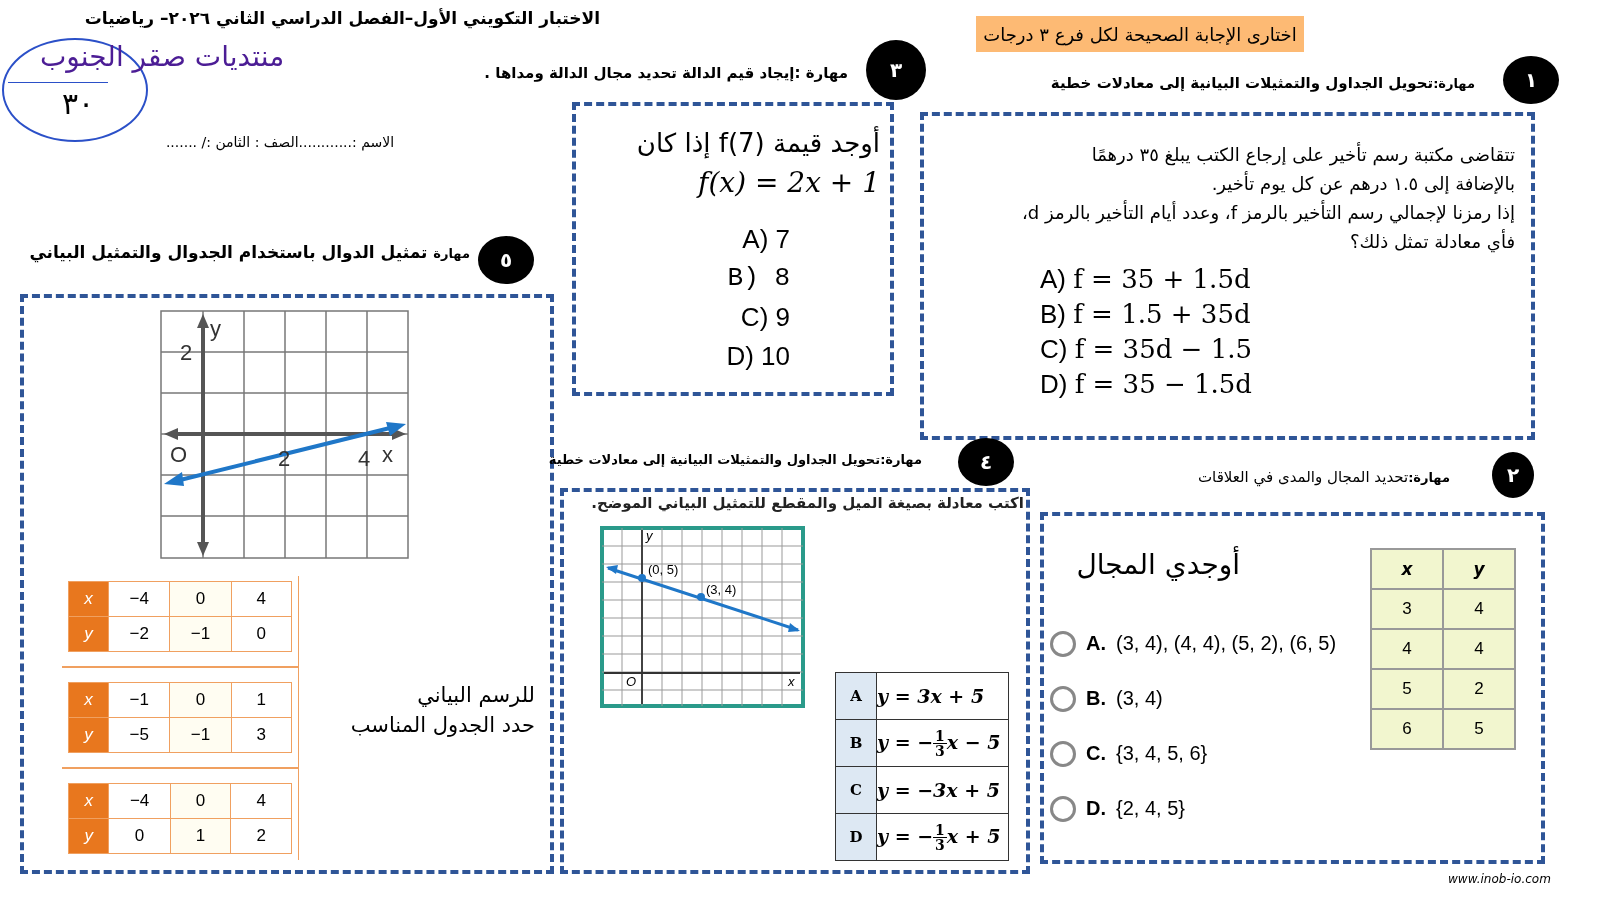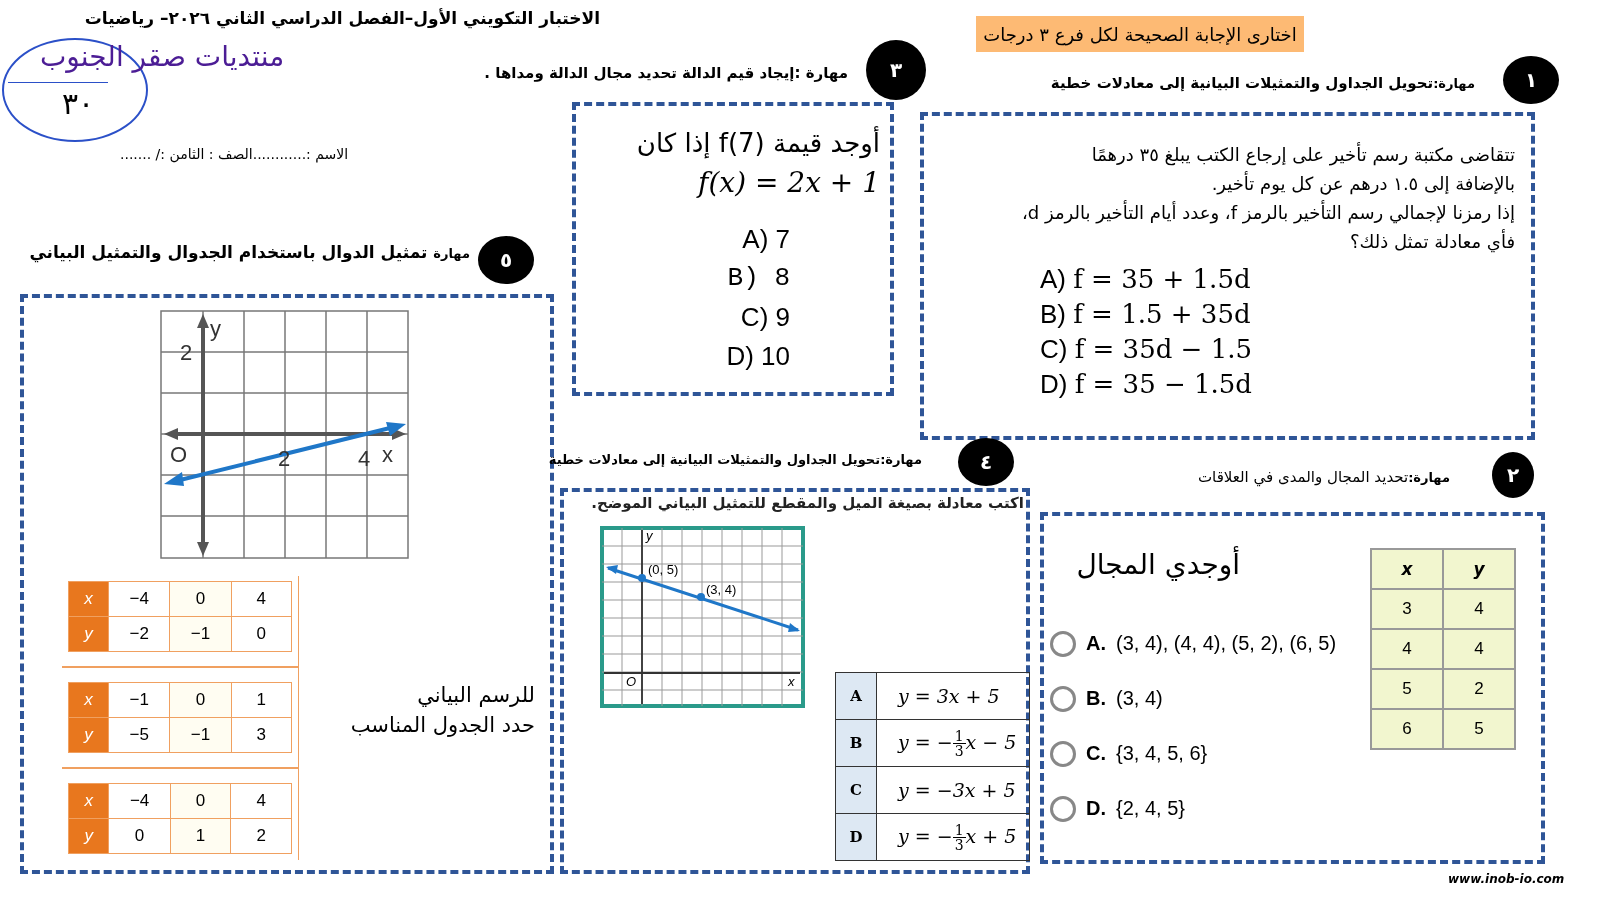--- a/index.html
+++ b/index.html
@@ -13,39 +13,39 @@
   .math{font-family:"DejaVu Serif",serif;}
   .opt{font-size:26px;font-family:"Liberation Sans",sans-serif;line-height:35px;white-space:nowrap;}
   table{border-collapse:collapse;}
   .otab td{border:1px solid #f0a060;width:62px;height:32px;text-align:center;font-size:17px;font-family:"Liberation Sans",sans-serif;}
   .otab td.h{background:#e8771e;color:#fff;font-style:italic;width:40px;}
   .otab td.mid{background:#fffdf2;}
   .ytab td{border:2px solid #999;background:#f2f6cf;height:36px;width:68px;text-align:center;font-size:17px;font-family:"Liberation Sans",sans-serif;}
   .ytab th{border:2px solid #999;background:#f2f6cf;height:36px;width:68px;font-style:italic;font-size:17px;}
   .eqtab td{border:1px solid #333;height:44px;font-family:"DejaVu Serif",serif;font-size:19px;}
   .eqtab td.l{background:#dde8f3;width:38px;text-align:center;font-weight:bold;font-size:15px;}
-  .eqtab td.r{width:130px;padding-left:21px;font-style:italic;}
+  .eqtab td.r{width:130px;padding-left:0;font-style:italic;font-weight:bold;}
   .radio{display:inline-block;width:20px;height:20px;border:3px solid #888;border-radius:50%;vertical-align:middle;margin-right:10px;}
   .ropt{font-family:"Liberation Sans",sans-serif;font-size:20px;height:55px;display:flex;align-items:center;white-space:nowrap;}
   .ropt b{margin-right:10px;}
   .frac{display:inline-block;vertical-align:middle;text-align:center;font-size:14px;line-height:14px;font-style:normal;}
   .frac span{display:block;}
   .frac .n{border-bottom:1px solid #000;padding:0 2px;}
 </style>
 </head>
 <body>
 
 <div class="abs rtl" style="left:170px;top:8px;width:430px;font-size:17px;font-weight:bold;text-align:right;white-space:nowrap;">الاختبار التكويني الأول–الفصل الدراسي الثاني ٢٠٢٦– رياضيات</div>
 
 <div class="abs" style="left:2px;top:38px;width:142px;height:100px;border:2px solid #2b50c8;border-radius:50%;"></div>
 <div class="abs" style="left:40px;top:40px;font-size:28px;color:#4c1d95;white-space:nowrap;direction:rtl;">منتديات صقر الجنوب</div>
 <div class="abs" style="left:8px;top:82px;width:100px;height:1px;background:#2b50c8;"></div>
 <div class="abs" style="left:62px;top:86px;font-size:30px;">٣٠</div>
 
-<div class="abs rtl" style="left:120px;top:134px;width:320px;font-size:14px;text-align:left;white-space:nowrap;margin-top:12px;">الاسم :............الصف : الثامن :/ .......</div>
+<div class="abs rtl" style="left:120px;top:134px;width:320px;font-size:14px;text-align:center;white-space:nowrap;">الاسم :............الصف : الثامن :/ .......</div>
 
 <div class="abs rtl" style="left:976px;top:16px;width:328px;height:36px;background:#fdba74;font-size:18px;display:flex;align-items:center;justify-content:center;">اختارى الإجابة الصحيحة لكل فرع ٣ درجات</div>
 
 <div class="num-badge" style="left:1503px;top:56px;">١</div>
 <div class="skill" style="right:125px;top:74px;">
   <span class="pre">مهارة:</span><span>تحويل الجداول والتمثيلات البيانية إلى معادلات خطية</span>
 </div>
 <div class="frame" style="left:920px;top:112px;width:615px;height:328px;"></div>
 <div class="abs rtl" style="left:930px;top:140px;width:585px;font-size:18px;line-height:29px;text-align:right;">
   <div>تتقاضى مكتبة رسم تأخير على إرجاع الكتب يبلغ ٣٥ درهمًا</div>
@@ -289,13 +289,13 @@
         <td>5</td>
         <td>2</td>
       </tr>
   <tr>
         <td>6</td>
         <td>5</td>
       </tr>
 </tbody>
   </table>
 
-<div class="abs" style="left:1448px;top:872px;font-size:12px;font-weight:bold;font-style:italic;">www.inob-io.com</div>
+<div class="abs" style="left:1448px;top:872px;font-size:12px;font-weight:normal;font-style:italic;">www.inob-io.com</div>
 
 </body></html>

